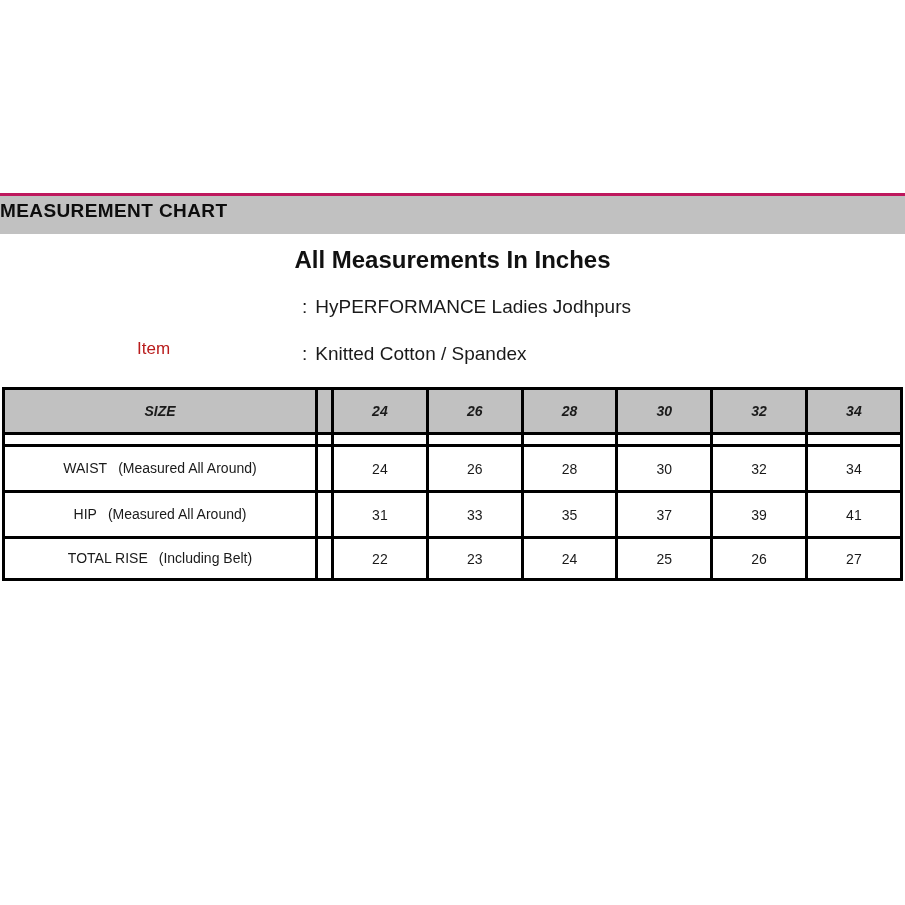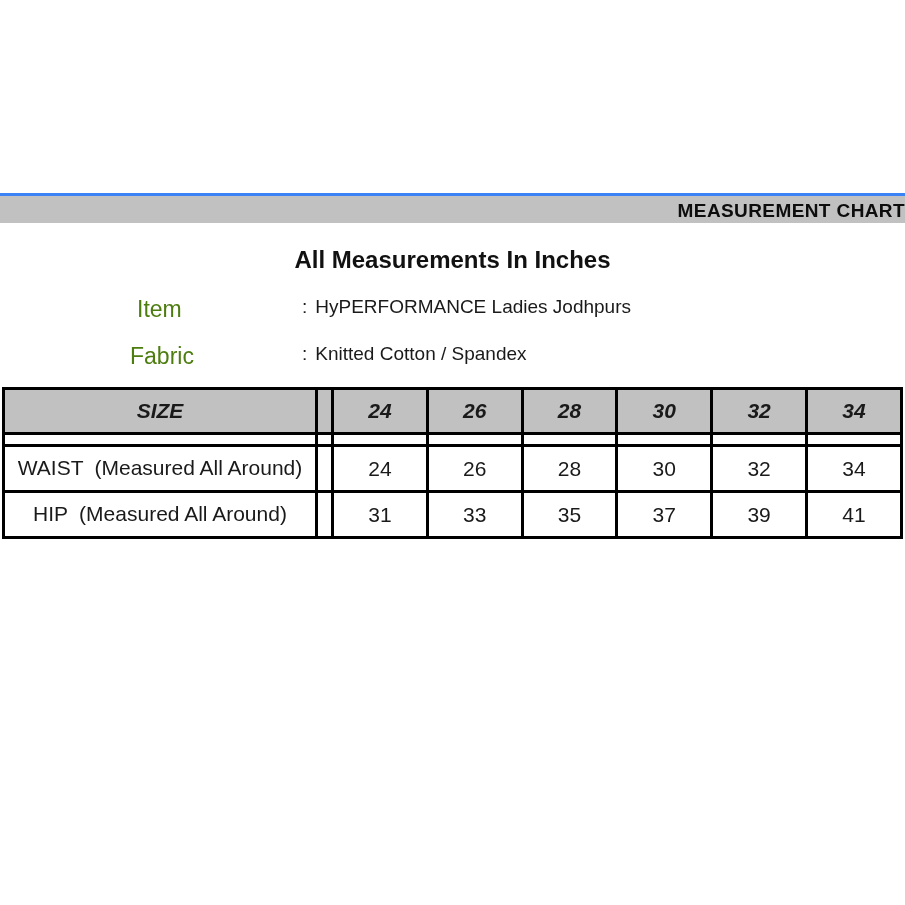--- a/index.html
+++ b/index.html
@@ -7,59 +7,59 @@
     width: 905px; height: 905px;
     background: #ffffff;
     font-family: "Liberation Sans", sans-serif;
     color: #1a1a1a;
     overflow: hidden;
   }
   #page { position: relative; width: 905px; height: 905px; background: #ffffff; }
 
   
   #banner {
-    position: absolute; left: 0; top: 193px; width: 905px; height: 30px;
+    position: absolute; left: 0; top: 193px; width: 905px; height: 41px;
     background: #c1c1c1;
-    border-top: 3px solid #3b82f6;
-    text-align: right;
+    border-top: 3px solid #be185d;
+    text-align: left;
   }
   #banner .banner-text {
     display: inline-block;
     font-size: 19px; font-weight: bold; line-height: 30px;
     letter-spacing: 0.4px;
     color: #0d0d0d;
   }
 
   
   #subtitle {
     position: absolute; left: 0; top: 246px; width: 905px;
     text-align: center;
     font-size: 24px; font-weight: bold; color: #111;
   }
 
   
-  .info-label { position: absolute; font-size: 23px; color: #4d7c0f; }
+  .info-label { position: absolute; font-size: 17px; color: #b91c1c; margin-top: 43px; }
   #item-label   { left: 137px; top: 296px; }
   #fabric-label { left: 130px; top: 343px; text-align: center; }
   .info-value { position: absolute; left: 302px; font-size: 19px; color: #1a1a1a; white-space: nowrap; }
   #item-line   { top: 296px; }
   #fabric-line { top: 343px; }
   .info-value .sep { display: inline-block; margin-right: 8px; }
 
   
   #size-table {
     position: absolute; left: 2px; top: 387px;
     width: 898px;
     border-collapse: collapse;
     table-layout: fixed;
   }
   #size-table td, #size-table th {
     border: 3px solid #000000;
     padding: 0;
-    font-size: 21px;
+    font-size: 14px;
     color: #1a1a1a;
     text-align: center;
     vertical-align: middle;
     overflow: hidden;
   }
   col.c-label { width: 313px; }
   col.c-sep   { width: 16px; }
   col.c-size  { width: 94.8px; }
 
   tr.header-row { height: 45px; }
@@ -159,16 +159,28 @@
       <td>31</td>
       <td>33</td>
       <td>35</td>
       <td>37</td>
       <td>39</td>
       <td>41</td>
     </tr>
 
 
 
+    <tr class="data-row short">
+      <td class="label-cell">
+        <span class="row-label">TOTAL RISE</span><span class="row-note">(Including Belt)</span>
+      </td>
+      <td></td>
+      <td>22</td>
+      <td>23</td>
+      <td>24</td>
+      <td>25</td>
+      <td>26</td>
+      <td>27</td>
+    </tr>
   </tbody>
     </table>
 
 </div>
 
 </body></html>

